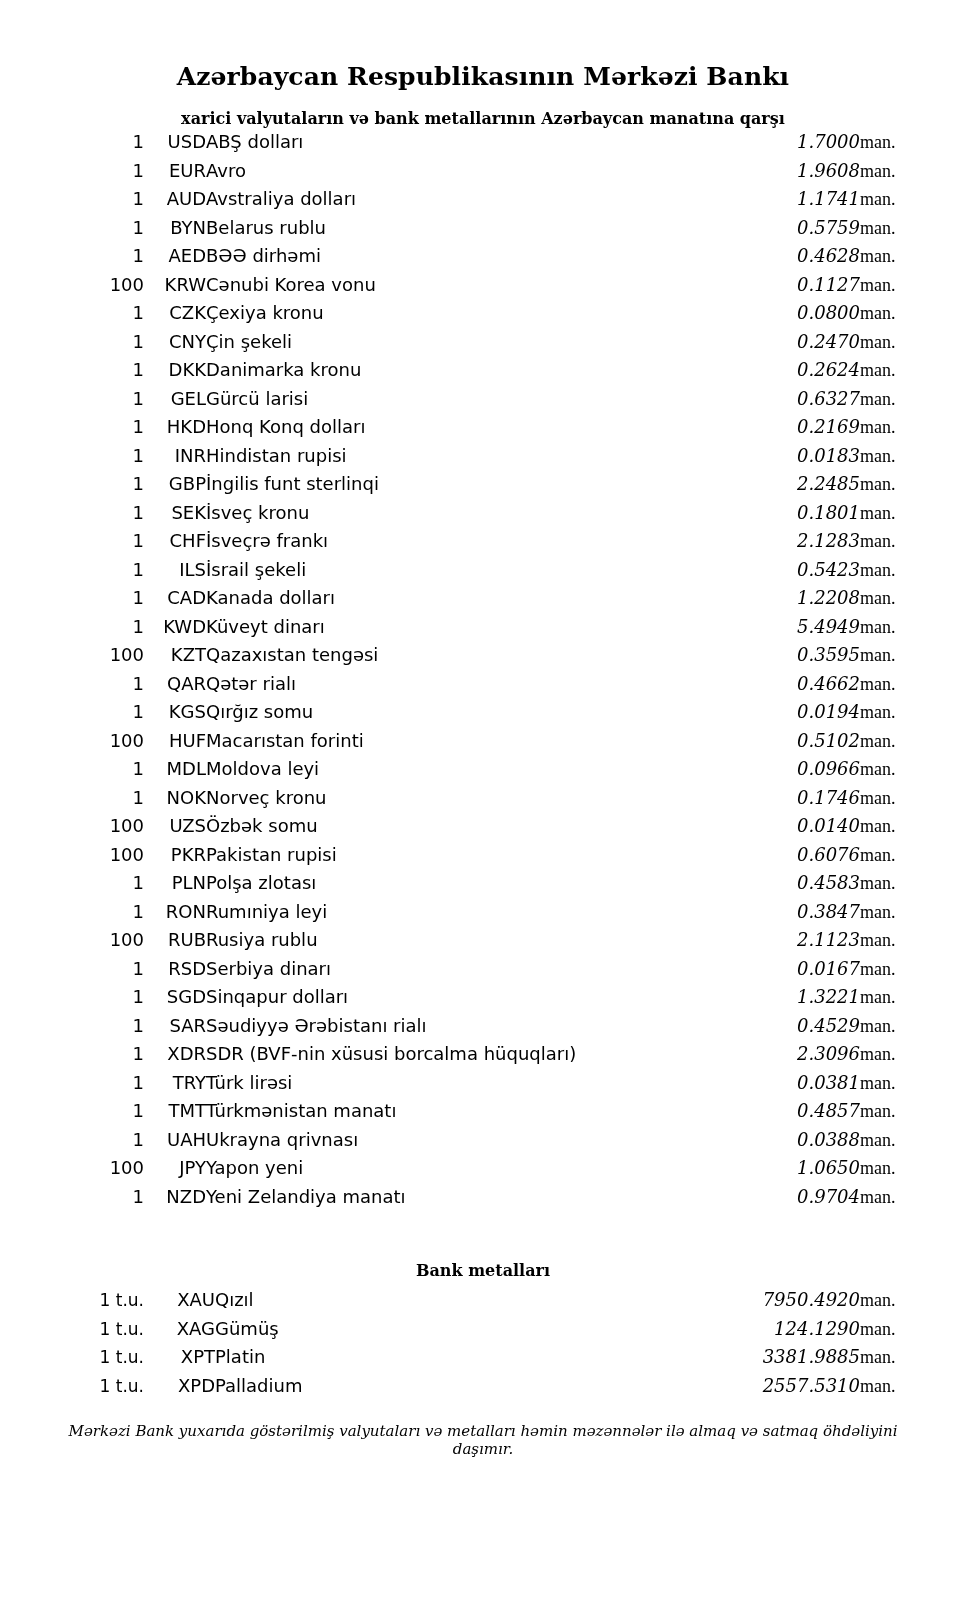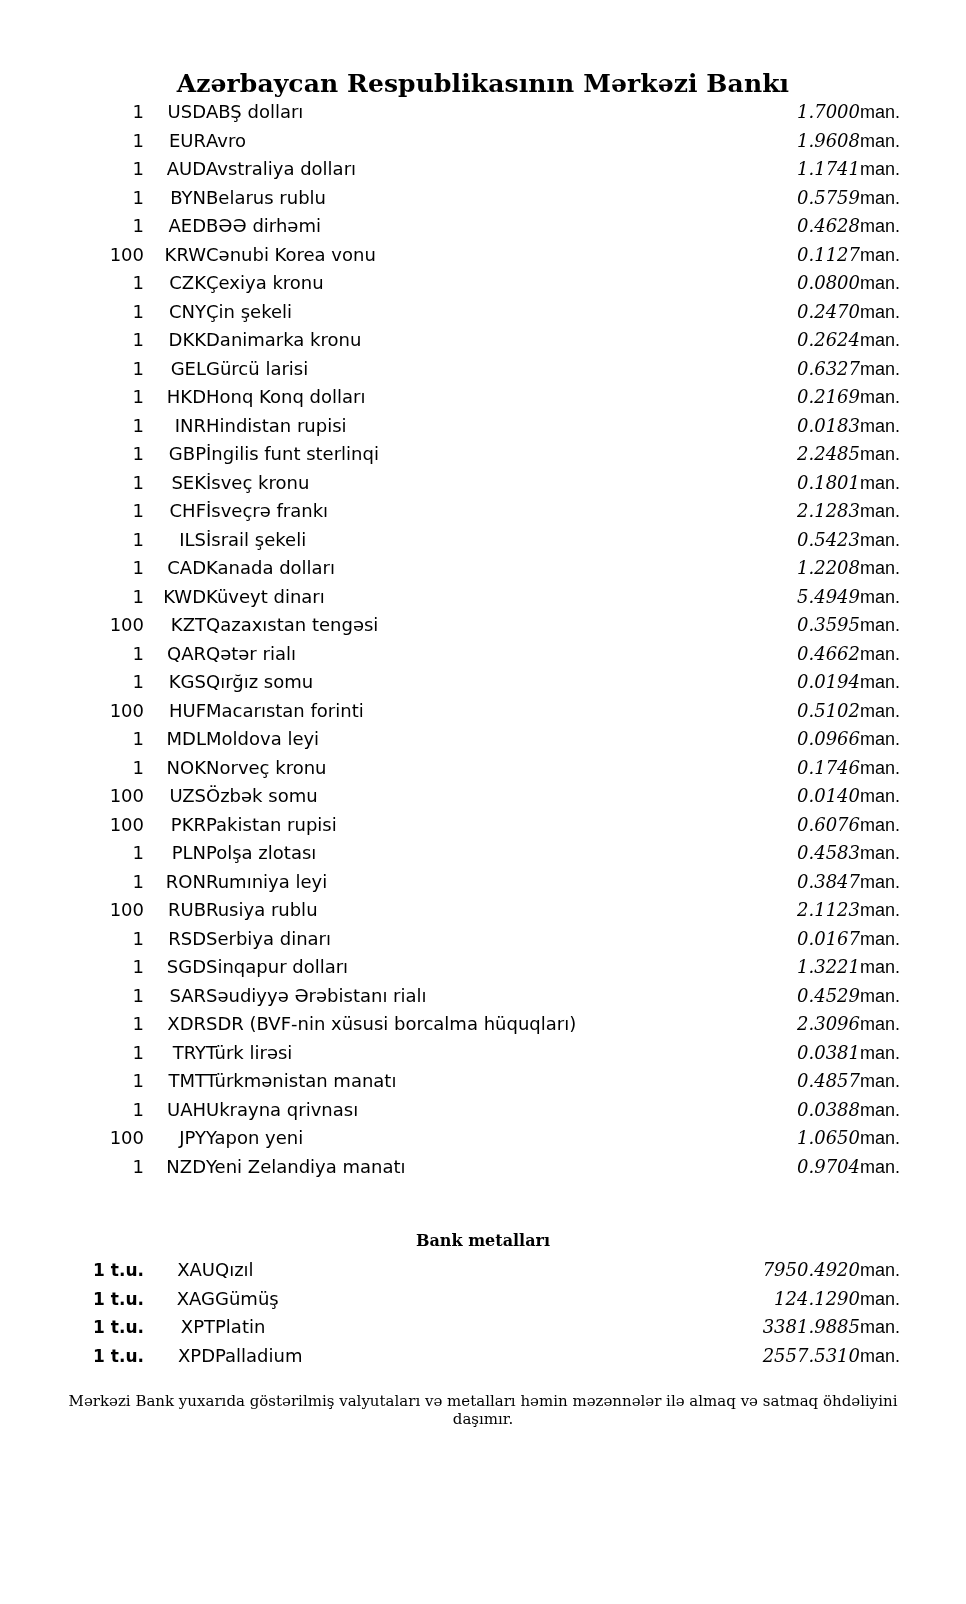--- a/index.html
+++ b/index.html
@@ -20,21 +20,21 @@
     height: 1604px;
     box-sizing: border-box;
     padding: 42px 44px 12px 44px;
   }
   .title {
     text-align: center;
     font-family: "DejaVu Serif", serif;
     font-weight: bold;
     font-size: 25px;
     letter-spacing: 0.1px;
-    margin: 27px 0 0 0;
+    margin: 20px 0 0 0;
   }
   .subtitle-date {
     text-align: center;
     font-family: "DejaVu Serif", serif;
     font-weight: bold;
     font-size: 16px;
     margin: 16px 0 0 0;
   }
   .subtitle-line {
     text-align: center;
@@ -92,53 +92,54 @@
     width: 150px;
     text-align: right;
     font-family: "DejaVu Serif", serif;
     font-style: italic;
     font-size: 16px;
     padding-right: 10px;
   }
   td.unit {
     width: 62px;
     text-align: left;
-    font-family: Liberation Sans, sans-serif;
+    font-family: Liberation Serif, serif;
     font-size: 18px;
     padding-left: 4px;
   }
   .metals td.amount {
     width: 100px;
     text-align: right;
     padding-right: 9px;
     font-size: 17px;
-    font-weight: bold;
   }
   .metals td.code {
     width: 62px;
   }
   .metals td {
     line-height: 29px;
   }
   .footer-note {
     margin-top: 22px;
     text-align: center;
     font-family: "DejaVu Serif", serif;
+    font-style: italic;
     font-size: 15px;
   }
   .spacer-metals {
     height: 30px;
   }
 </style>
 </head>
 <body>
 
 <div class="page">
 
   <div class="title">Azərbaycan Respublikasının Mərkəzi Bankı</div>
+  <div class="subtitle-line">xarici valyutaların və bank metallarının Azərbaycan manatına qarşı</div>
 
 
   <table class="rates">
     <tbody id="currency-rows">
         <tr>
           <td class="amount">1</td>
           <td class="code">USD</td>
           <td class="name">ABŞ dolları</td>
           <td class="value">1.7000</td>
           <td class="unit">man.</td>

